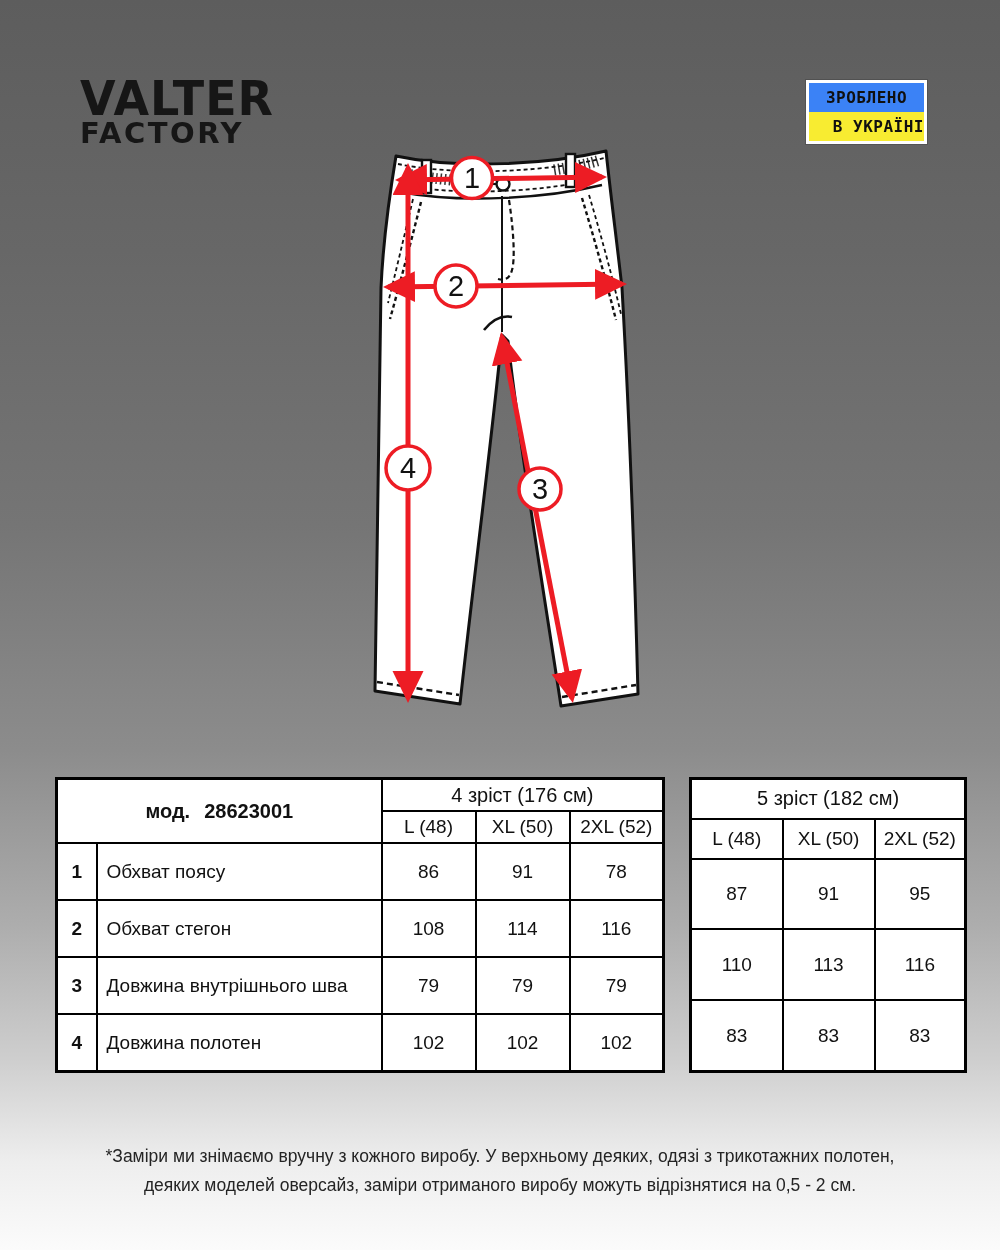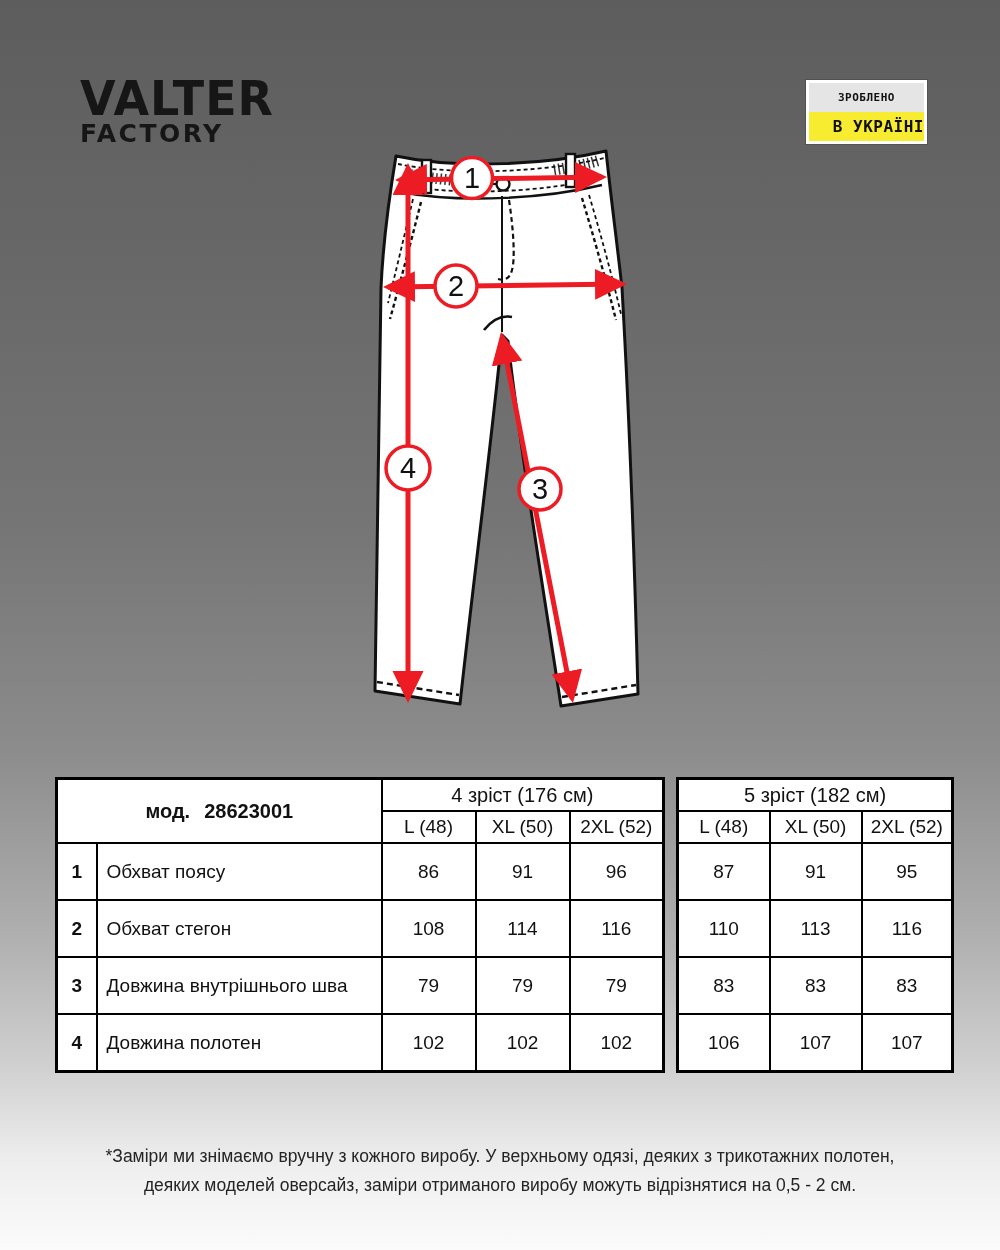--- a/index.html
+++ b/index.html
@@ -8,37 +8,37 @@
     font-family:"Liberation Sans", sans-serif;
     background:linear-gradient(180deg,#5d5d5d 0%,#676767 20%,#757575 42%,#8c8c8c 60%,#adadad 74%,#cfcfcf 85%,#eeeeee 93%,#fbfbfb 100%);
   }
   
   .logo{position:absolute;left:80px;top:74px;color:#161616;}
   .logo-line1{
     font-family:"DejaVu Sans", sans-serif;font-weight:800;font-size:46px;line-height:46px;
     letter-spacing:1px;transform:scaleY(1.04);transform-origin:left top;
   }
   .logo-line2{
-    font-family:"DejaVu Sans", sans-serif;font-weight:800;font-size:25px;line-height:25px;
+    font-family:"DejaVu Sans", sans-serif;font-weight:800;font-size:29px;line-height:25px;
     letter-spacing:2.5px;margin-top:1px;
   }
   
   .badge{
     position:absolute;left:806px;top:80px;width:115px;border:3px solid #ffffff;
     font-family:"DejaVu Sans Mono", monospace;font-weight:700;color:#101010;
     text-align:center;box-shadow:0 0 0 1px rgba(0,0,0,.15);
   }
-  .badge-blue{background:#e5e5e5;font-size:11px;line-height:29px;letter-spacing:.5px;}
+  .badge-blue{background:#3b82f6;font-size:16px;line-height:29px;letter-spacing:.5px;}
   .badge-yellow{background:#f8ec31;font-size:16px;line-height:29px;letter-spacing:.5px;text-align:right;}
   
   .pants{position:absolute;left:356px;top:138px;}
   .marker-circle{fill:#ffffff;stroke:#ed1c24;stroke-width:3.5px;}
   .marker-num{font-family:"Liberation Sans", sans-serif;font-size:29px;fill:#111;}
   
-  .tables{position:absolute;left:55px;top:777px;display:flex;gap:11px;}
+  .tables{position:absolute;left:55px;top:777px;display:flex;gap:24px;}
   table{border-collapse:collapse;table-layout:fixed;background:#ffffff;border:3px solid #000;}
   td{border:2px solid #000;padding:0;text-align:center;vertical-align:middle;color:#111;}
   .t-left{width:607px;}
   .t-right{width:275px;}
   .hrow td{height:30px;font-weight:400;font-size:19px;}
   .drow td{height:55px;font-size:19px;font-weight:400;}
   td.model{font-size:20px;font-weight:700;}
   td.model .modelnum{margin-left:14px;}
   td.gtitle{font-size:20px;}
   .drow td.num{font-weight:700;}
@@ -146,21 +146,21 @@
     <tr class="hrow">
       <td>L (48)</td>
       <td>XL (50)</td>
       <td>2XL (52)</td>
     </tr>
     <tr class="drow">
       <td class="num">1</td>
       <td class="lbl">Обхват поясу</td>
       <td>86</td>
       <td>91</td>
-      <td>96</td>
+      <td>78</td>
     </tr>
     <tr class="drow">
       <td class="num">2</td>
       <td class="lbl">Обхват стегон</td>
       <td>108</td>
       <td>114</td>
       <td>116</td>
     </tr>
     <tr class="drow">
       <td class="num">3</td>
@@ -202,26 +202,21 @@
     <tr class="drow">
       <td>110</td>
       <td>113</td>
       <td>116</td>
     </tr>
     <tr class="drow">
       <td>83</td>
       <td>83</td>
       <td>83</td>
     </tr>
-    <tr class="drow">
-      <td>106</td>
-      <td>107</td>
-      <td>107</td>
-    </tr>
     </tbody>
   </table>
 
 </div>
 
 <div class="footnote">
-  <div>*Заміри ми знімаємо вручну з кожного виробу. У верхньому одязі, деяких з трикотажних полотен,</div>
+  <div>*Заміри ми знімаємо вручну з кожного виробу. У верхньому деяких, одязі з трикотажних полотен,</div>
   <div>деяких моделей оверсайз, заміри отриманого виробу можуть відрізнятися на 0,5 - 2 см.</div>
 </div>
 
 </body></html>

